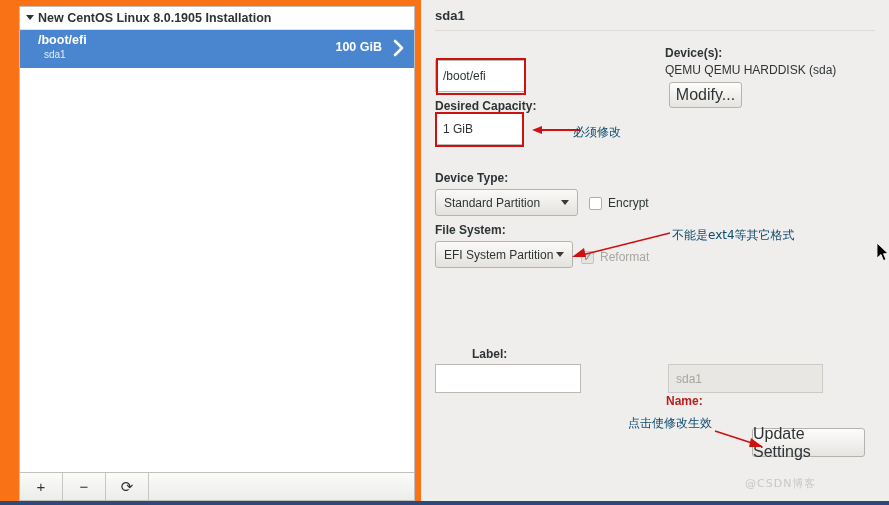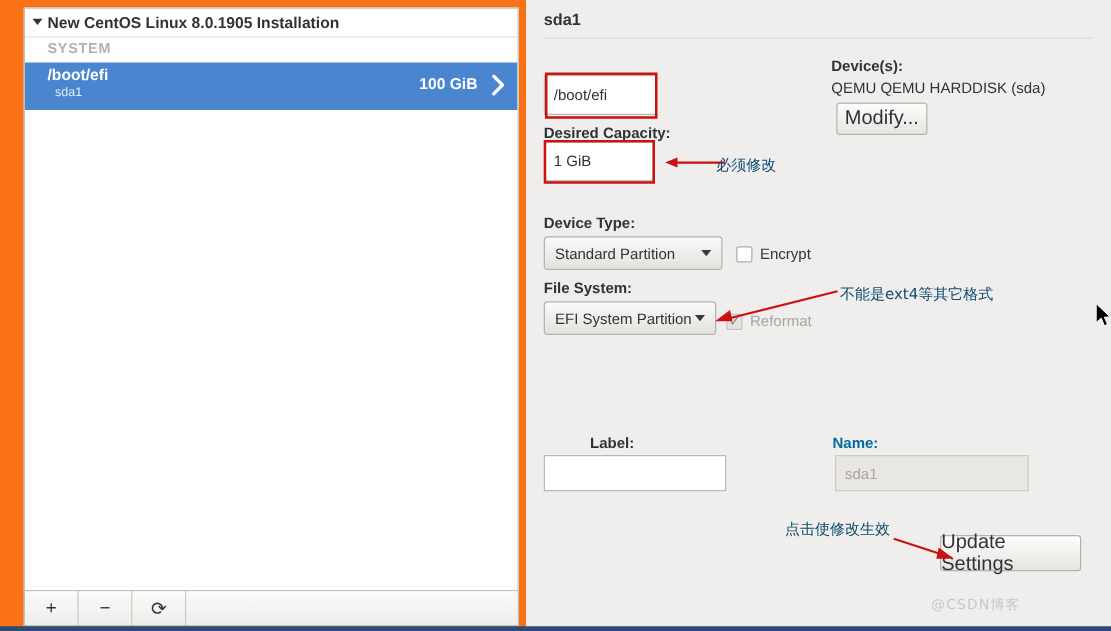--- a/index.html
+++ b/index.html
@@ -147,21 +147,21 @@
     background: #dedcd8;
   }
 
   .flabel {
     position: absolute;
     font-size: 12px;
     font-weight: bold;
     color: #2e3436;
     white-space: nowrap;
   }
-  .flabel.dim { color: #0369a1; }
+  .flabel.dim { color: #b91c1c; margin-top: 47px; }
   .ftext {
     position: absolute;
     font-size: 12px;
     color: #2e3436;
     white-space: nowrap;
   }
 
   .tinput {
     position: absolute;
     background: #ffffff;
@@ -293,21 +293,20 @@
 <body>
 
 <div id="left-panel">
 
   <div id="partition-list">
 
     <div class="group-header">
       <span class="expander"></span><span>New CentOS Linux 8.0.1905 Installation</span>
     </div>
 
-    <div class="subgroup-label">SYSTEM</div>
 
     <div class="part-row">
       <div class="mountpoint">/boot/efi</div>
       <div class="devname">sda1</div>
       <div class="size">100 GiB</div>
       <svg class="chevron" viewBox="0 0 12 18">
         <polyline points="2,2 9,9 2,16" fill="none" stroke="#ffffff" stroke-width="2.6" stroke-linecap="round" stroke-linejoin="round"></polyline>
       </svg>
     </div>
 

